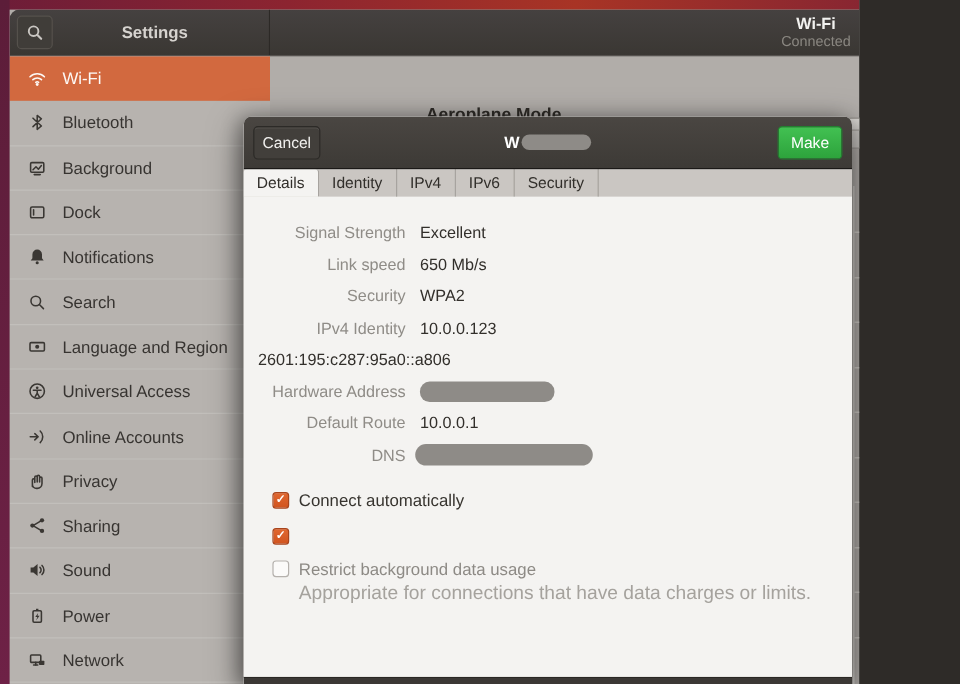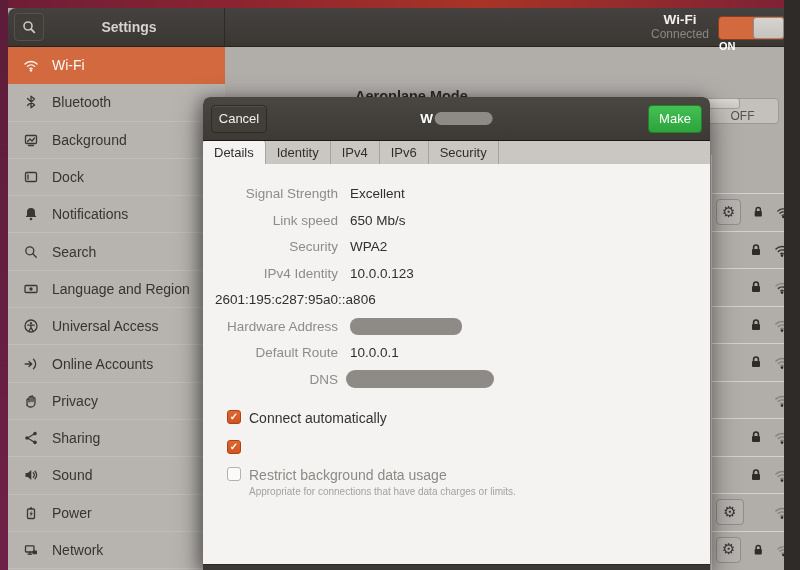--- a/index.html
+++ b/index.html
@@ -1,18 +1,18 @@
 <!DOCTYPE html>
 <html><head>
 <meta charset="utf-8">
 <style>
   html,body{margin:0;padding:0;background:#2e2b28;}
   *{box-sizing:border-box;}
   #root{
-    position:relative;width:784px;height:570px;overflow:hidden;
+    position:relative;width:716px;height:570px;overflow:hidden;
     font-family:"Liberation Sans",sans-serif;
     background:#b1ada9;
   }
   
   .top-strip{position:absolute;left:0;top:0;width:800px;height:8px;
     background:linear-gradient(90deg,#6d1d38,#8c2430 30%,#a83425 60%,#7d2136);}
   .left-strip{position:absolute;left:0;top:0;width:8px;height:570px;
     background:linear-gradient(180deg,#5c1d39,#6e2146);}
   
   .headerbar{position:absolute;left:8px;top:8px;width:792px;height:39px;
@@ -100,21 +100,21 @@
   .checks{margin:21px 0 0 24px;}
   .chk-row{display:flex;align-items:flex-start;margin-bottom:12px;cursor:pointer;}
   .chk-box{width:14px;height:14px;border-radius:3px;margin-top:1px;flex:0 0 auto;
     display:flex;align-items:center;justify-content:center;}
   .chk-box.checked{background:linear-gradient(#e06730,#d1541f);border:1px solid #a8441c;
     color:#fff;font-size:10px;font-weight:bold;line-height:1;}
   .chk-box.unchecked{background:#fbfaf9;border:1px solid #b5b1ad;}
   .chk-text{margin-left:8px;}
   .chk-label{font-size:14px;color:#37342f;line-height:16px;}
   .chk-label.dim{color:#8d8a85;}
-  .chk-sub{font-size:10px;color:#a5a29d;margin-top:2px;}
+  .chk-sub{font-size:16px;color:#a5a29d;margin-top:2px;}
   .dlg-bottom{height:6px;background:#3b3835;flex:0 0 auto;border-top:1px solid #2a2724;}
 </style>
 </head>
 <body>
 
 <div id="root" style="--accent: #d2693f; --apply_green: #2ead3c; --forget_red: #e03a2e; --header_dark: #3b3834;">
   <div class="top-strip"></div>
 
   <div class="headerbar">
     <div class="hb-left">

